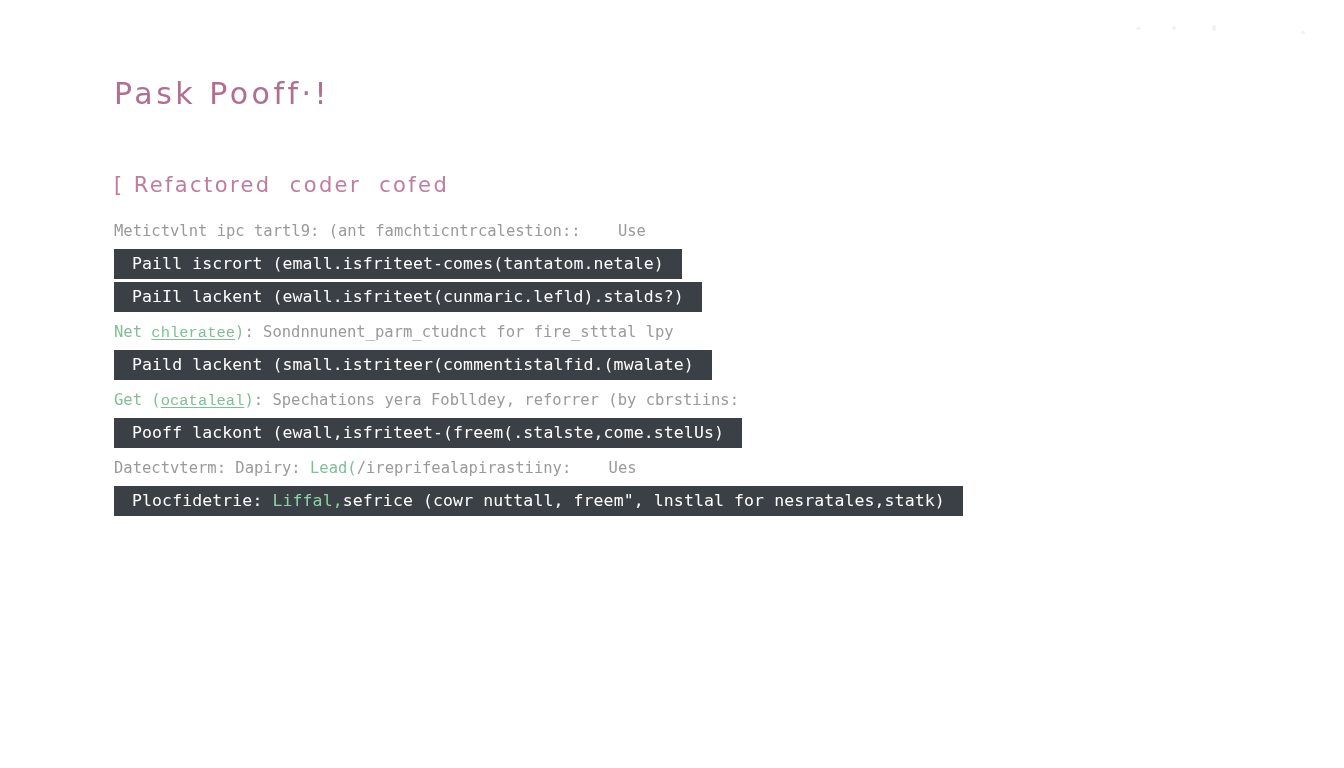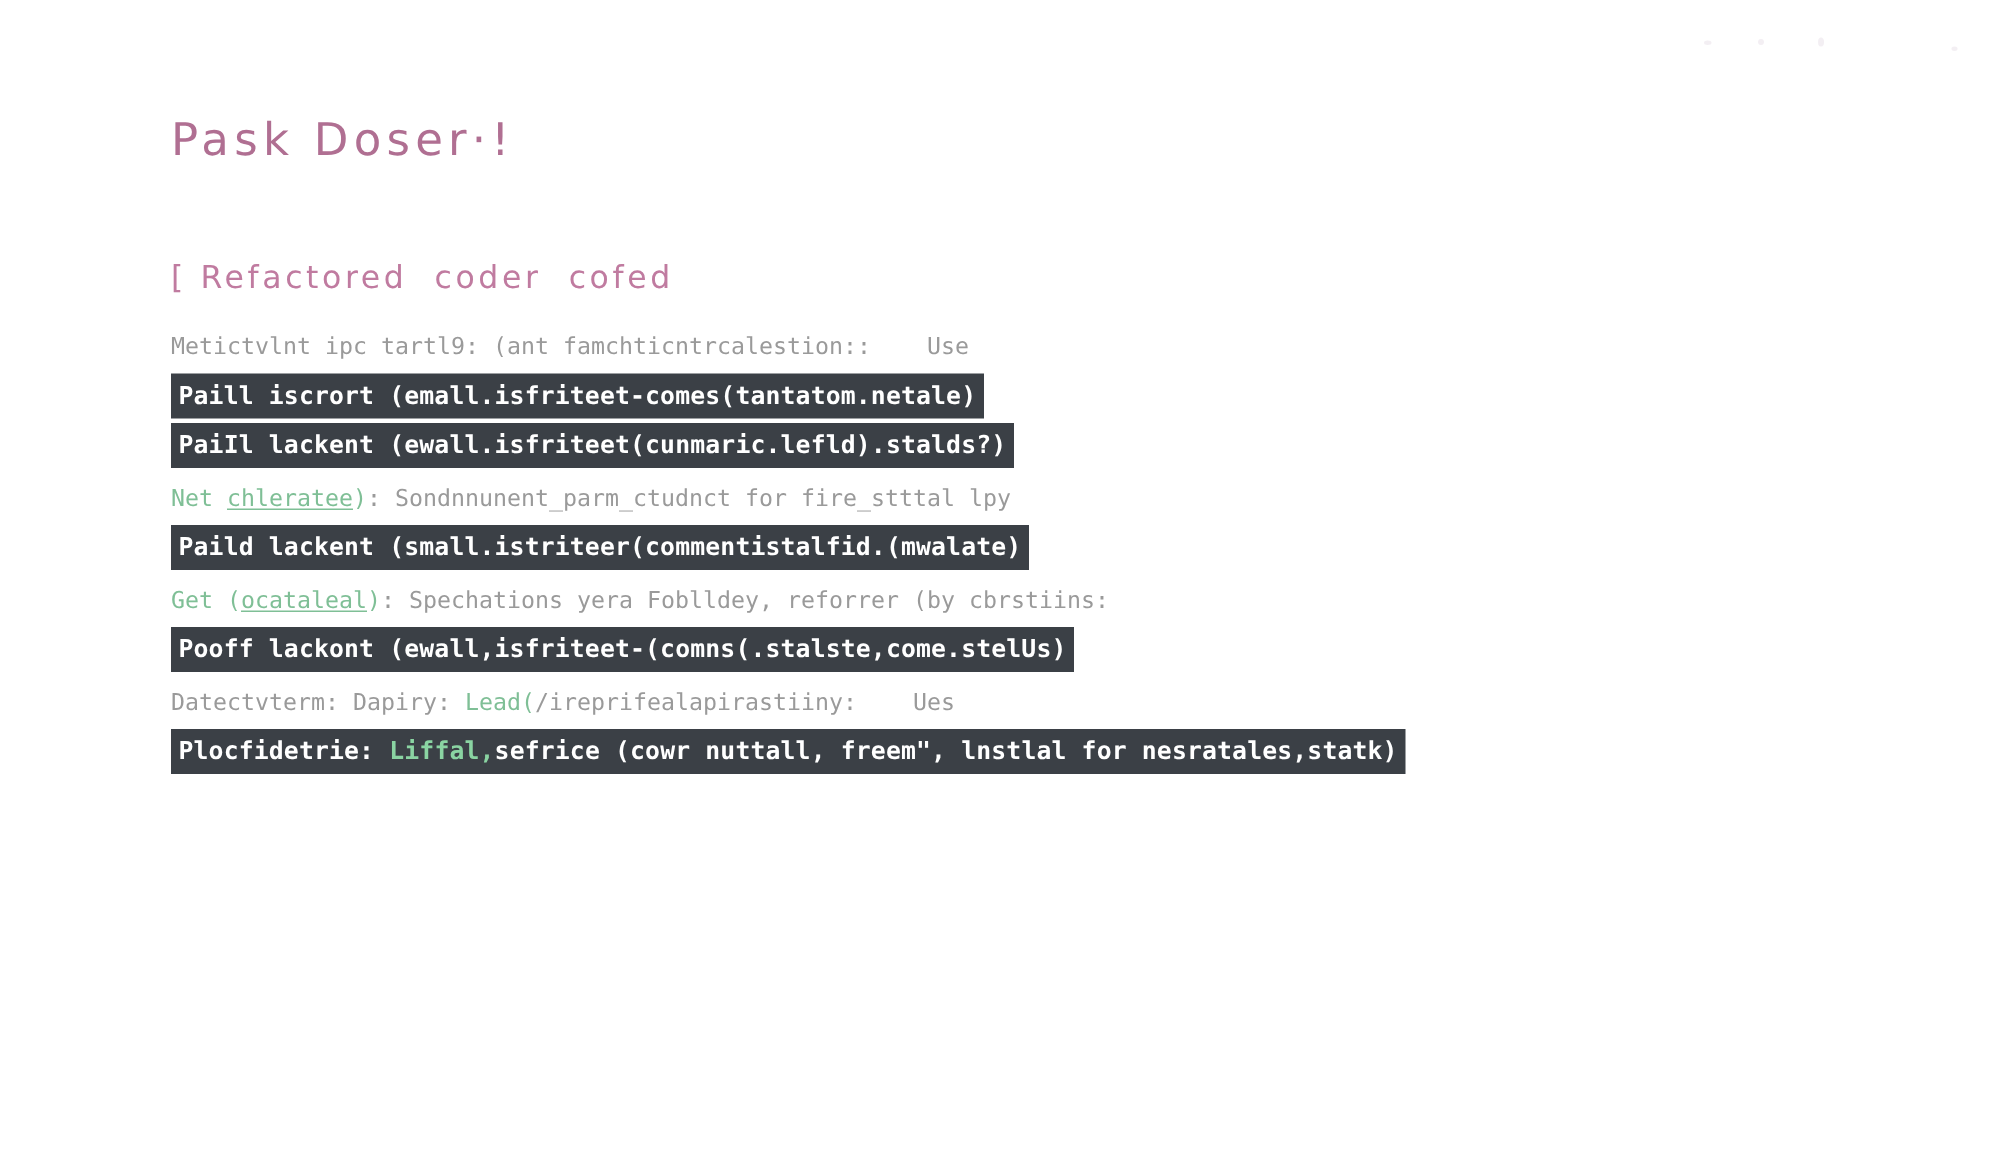--- a/index.html
+++ b/index.html
@@ -76,33 +76,34 @@
     font-size: 15.5px;
     line-height: 35px;
     height: 35px;
     filter: blur(.3px);
   }
   .line.plain .g { color: #7fbf96; text-align: center; }
   .line.plain .g-link {
     color: #7fbf96;
     text-decoration: underline;
     text-underline-offset: 2px;
+    font-family: Liberation Mono, monospace;
   }
 
   
   .line.bar {
     margin-left: 114px;
     display: inline-block;
     color: #ffffff;
     background: #3b4046;
     font-size: 16.5px;
-    font-weight: bold;
+    font-weight: normal;
     line-height: 30px;
     height: 30px;
-    padding: 0 5px;
+    padding: 0 18px;
     letter-spacing: .1px;
     filter: blur(.28px);
   }
   .bar-row { height: 33px; }
   .line.bar.green {
     background: #2f4c3a;
     color: #ffffff;
   }
   .line.bar.green .g { color: #86cf9c; }
   .line.bar .g { color: #8ad4a2; }
@@ -110,27 +111,27 @@
 </head>
 <body>
 
 <div class="artifact-layer">
   <span class="speck" style="left:1136px;top:27px;width:5px;height:3px;"></span>
   <span class="speck" style="left:1172px;top:26px;width:4px;height:4px;"></span>
   <span class="speck" style="left:1212px;top:25px;width:4px;height:6px;"></span>
   <span class="speck" style="left:1301px;top:31px;width:4px;height:3px;"></span>
 </div>
 
-<div class="hand" id="doc-title">Pask Doser·!</div>
+<div class="hand" id="doc-title">Pask Pooff·!</div>
 
 <div class="hand" id="doc-subtitle">[ Refactored  coder  cofed</div>
 
 <div id="content-block">
     <div class="line plain"><span>Metictvlnt ipc tartl9: (ant famchticntrcalestion::    </span><span>Use</span></div>
     <div class="bar-row"><span class="line bar"><span>Paill iscrort (emall.isfriteet-comes(tantatom.netale)</span></span></div>
     <div class="bar-row"><span class="line bar"><span>PaiIl lackent (ewall.isfriteet(cunmaric.lefld).stalds?)</span></span></div>
     <div class="line plain"><span class="g">Net </span><span class="g-link">chleratee</span><span class="g">)</span><span>: Sondnnunent_parm_ctudnct for fire_stttal lpy</span></div>
     <div class="bar-row"><span class="line bar"><span>Paild lackent (small.istriteer(commentistalfid.(mwalate)</span></span></div>
     <div class="line plain"><span class="g">Get (</span><span class="g-link">ocataleal</span><span class="g">)</span><span>: Spechations yera Foblldey, reforrer (by cbrstiins:</span></div>
-    <div class="bar-row"><span class="line bar"><span>Pooff lackont (ewall,isfriteet-(comns(.stalste,come.stelUs)</span></span></div>
+    <div class="bar-row"><span class="line bar"><span>Pooff lackont (ewall,isfriteet-(freem(.stalste,come.stelUs)</span></span></div>
     <div class="line plain"><span>Datectvterm: Dapiry: </span><span class="g">Lead(</span><span>/ireprifealapirastiiny:    </span><span>Ues</span></div>
     <div class="bar-row"><span class="line bar"><span>Plocfidetrie: </span><span class="g">Liffal,</span><span>sefrice (cowr nuttall, freem", lnstlal for nesratales,statk)</span></span></div>
   </div>
 
 </body></html>

